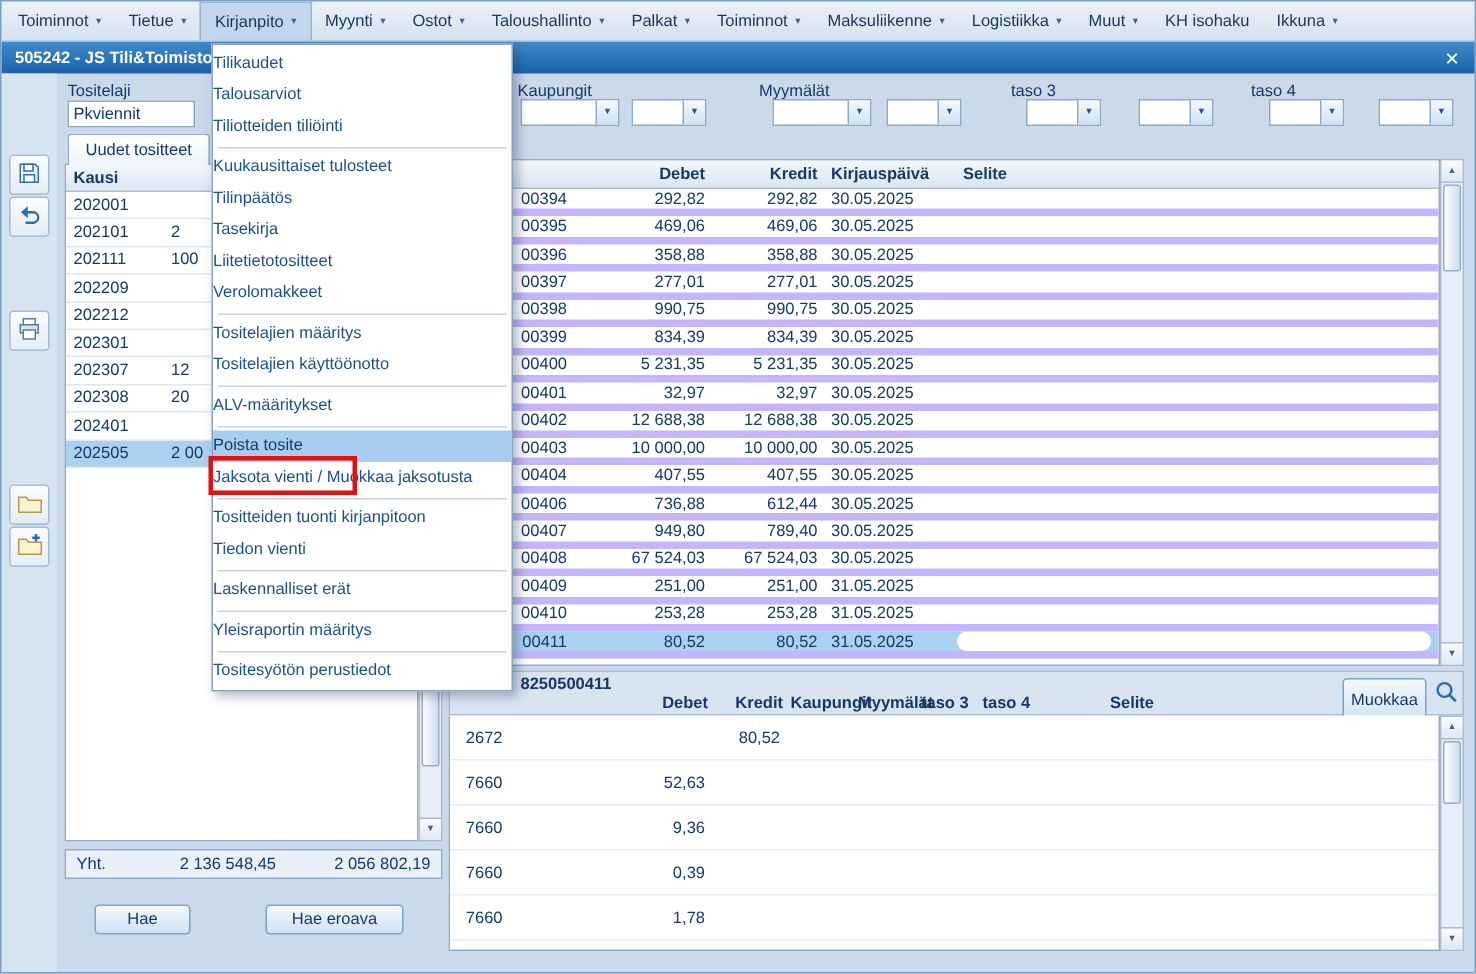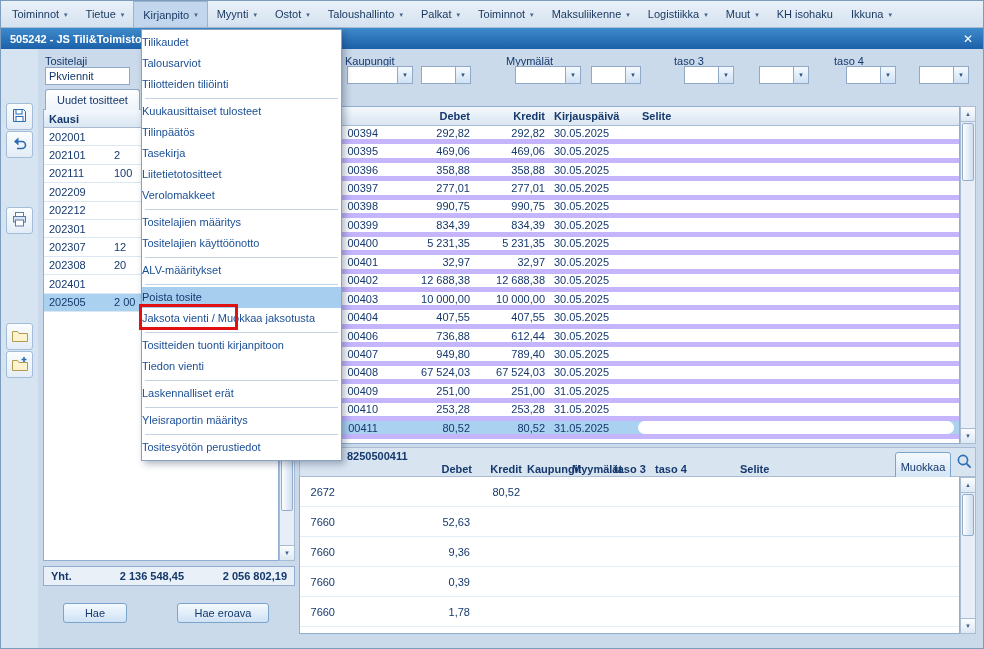--- a/index.html
+++ b/index.html
@@ -28,21 +28,21 @@
 .lp-tab{position:absolute;left:44px;top:88px;height:21px;padding:0 11px;background:linear-gradient(#ffffff,#eef4fa);border:1px solid #8fa9c6;border-bottom:none;border-radius:3px 3px 0 0;display:flex;align-items:center;z-index:5}
 
 
 .lp-table{position:absolute;left:42px;top:108px;width:236px;height:452px;background:#fff;border:1px solid #93add0;display:flex;flex-direction:column;overflow:hidden}
 .lp-thead{height:18px;flex:none;display:flex;align-items:center;background:linear-gradient(#f3f8fd,#dae6f2);border-bottom:1px solid #a9bcd2;font-weight:bold}
 .lp-body{display:flex;flex-direction:column;flex:1}
 .lp-row{height:18.4px;flex:none;display:flex;align-items:center;border-bottom:1px solid #dbe7f2}
 .lp-row.sel{background:#abd1f1}
 .c-kausi{width:70px;padding-left:5px}
 .c-val{flex:1;overflow:hidden;white-space:nowrap}
-.lp-total{position:absolute;left:42px;top:565px;width:252px;height:20px;background:#e9f0f8;border:1px solid #93add0;display:flex;align-items:center;font-weight:bold}
+.lp-total{position:absolute;left:42px;top:565px;width:252px;height:20px;background:#e9f0f8;border:1px solid #93add0;display:flex;align-items:center;font-weight:normal}
 .t-label{width:40px;padding-left:7px}
 .t-debet{width:100px;text-align:right}
 .t-kredit{flex:1;text-align:right;padding-right:7px}
 
 
 .btn{background:linear-gradient(#f4f9fe,#cfe2f4);border:1px solid #79a5cd;border-radius:3px;color:#15396c;display:flex;align-items:center;justify-content:center;font:inherit;cursor:default}
 .hae-btn{position:absolute;left:62px;top:602px;width:64px;height:20px}
 .hae-eroava-btn{position:absolute;left:176px;top:602px;width:92px;height:20px}
 
 

